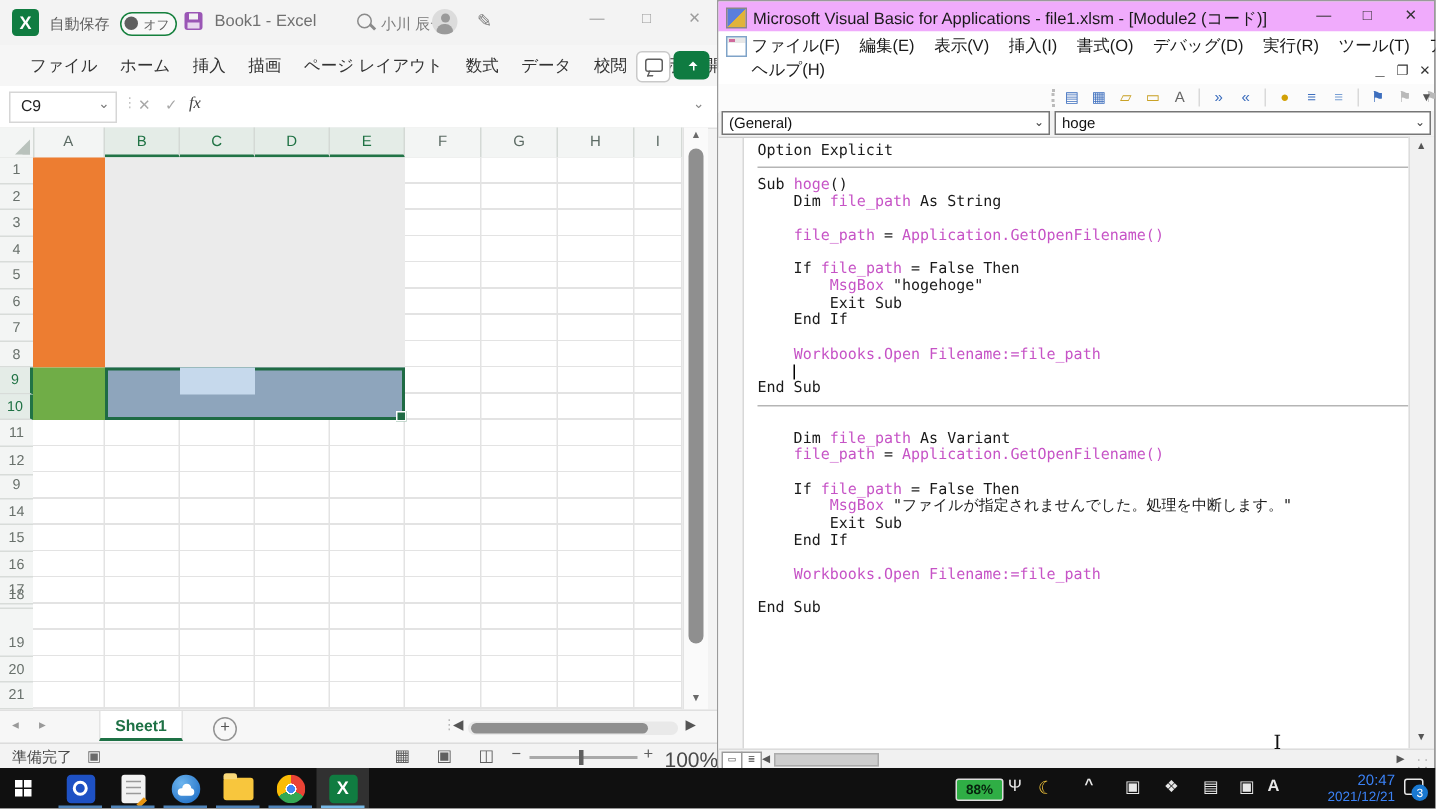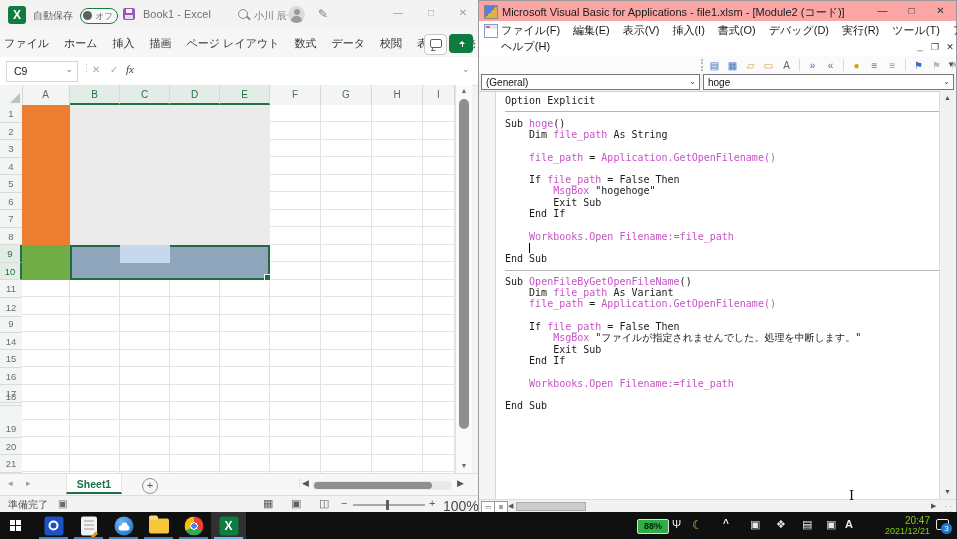--- a/index.html
+++ b/index.html
@@ -24,21 +24,21 @@
   #xl-search i{position:absolute;left:0;top:0;width:8px;height:8px;border:1.5px solid #8a8a8a;border-radius:50%;}
   #xl-search b{position:absolute;left:8px;top:8px;width:5px;height:1.5px;background:#8a8a8a;transform:rotate(45deg);}
   #xl-user{left:254px;top:9px;font-size:10px;color:#7a7a7a;}
   #xl-avatar{left:288px;top:6px;width:17px;height:17px;border-radius:50%;background:#dcdcdc;overflow:hidden;}
   #xl-avatar i{position:absolute;left:5.5px;top:3px;width:6px;height:6px;border-radius:50%;background:#9a9a9a;}
   #xl-avatar b{position:absolute;left:3px;top:10px;width:11px;height:7px;border-radius:5px 5px 0 0;background:#9a9a9a;}
   #xl-pen{left:318px;top:7px;font-size:12px;color:#7a7a7a;}
   .xl-winbtn{top:2px;width:26px;height:22px;text-align:center;line-height:22px;font-size:10px;color:#9c9c9c;}
   
   #xl-ribbon{left:0;top:30px;width:478px;height:27px;background:#f6f6f6;border-bottom:1px solid #e3e3e3;}
-  #ribbon-tab-strip{position:absolute;left:4px;top:0;height:27px;display:flex;gap:15px;align-items:center;justify-content:center;}
+  #ribbon-tab-strip{position:absolute;left:20px;top:0;height:27px;display:flex;gap:15px;align-items:center;justify-content:center;}
   .rtab{font-size:11px;color:#333;white-space:nowrap;}
   #comment-btn{left:424px;top:4px;width:21px;height:19px;background:#fff;border:1px solid #c9c9c9;border-radius:4px;}
   #comment-btn i{position:absolute;left:5px;top:4px;width:10px;height:7px;border:1.2px solid #5f5f5f;border-radius:2px;}
   #comment-btn b{position:absolute;left:7px;top:12px;width:3px;height:3px;border-left:1.2px solid #5f5f5f;border-bottom:1.2px solid #5f5f5f;transform:skewX(-20deg);}
   #share-btn{left:449px;top:4px;width:24px;height:19px;background:#0f7b41;border-radius:4px;}
   #share-btn i{position:absolute;left:10px;top:4px;width:0;height:0;border:3.5px solid transparent;border-bottom-color:#fff;}
   #share-btn b{position:absolute;left:12.5px;top:8px;width:1.5px;height:5px;background:#fff;}
   
   #xl-formula{left:0;top:57px;width:478px;height:28px;background:#fff;border-bottom:1px solid #e1e1e1;}
   #name-box{left:6px;top:4px;width:70px;height:19px;border:1px solid #d6d6d6;background:#fff;}
@@ -81,21 +81,21 @@
   #accessibility-icon{position:absolute;left:58px;top:2px;font-size:10px;color:#6a6a6a;}
   .viewicon{position:absolute;top:1px;font-size:11px;color:#5f5f5f;}
   #zoom-minus{position:absolute;left:341px;top:1px;font-size:11px;color:#5f5f5f;}
   #zoom-track{position:absolute;left:353px;top:8px;width:72px;height:2px;background:#a9a9a9;}
   #zoom-thumb{position:absolute;left:33px;top:-4px;width:3px;height:10px;background:#5f5f5f;}
   #zoom-plus{position:absolute;left:429px;top:1px;font-size:11px;color:#5f5f5f;}
   #zoom-level{position:absolute;left:443px;top:2px;font-size:14px;color:#4a4a4a;}
 
   
   #vb{left:478px;top:0;width:479px;height:512px;background:#fff;border:1px solid #9a9a9a;box-sizing:border-box;}
-  #vb-titlebar{left:0;top:0;width:477px;height:20px;background:#fca5a5;}
+  #vb-titlebar{left:0;top:0;width:477px;height:20px;background:#f0abfc;}
   #vb-appicon{left:5px;top:4px;width:12px;height:12px;background:linear-gradient(135deg,#5a7edc 0 50%,#e0b33a 50% 100%);border:1px solid #888;}
   #vb-title{left:23px;top:4px;font-size:11px;color:#1a1a1a;white-space:nowrap;}
   .vb-winbtn{top:0;width:27px;height:19px;text-align:center;line-height:19px;font-size:10px;color:#333;}
   #vb-menur1{left:0;top:20px;width:477px;height:18px;background:#fff;}
   #vb-module-icon{position:absolute;left:5px;top:3px;width:12px;height:12px;background:linear-gradient(180deg,#e8e8e8 0 30%,#fff 30% 100%);border:1px solid #7fa3c8;}
   #vb-module-icon i{position:absolute;left:1px;top:1px;width:4px;height:2px;background:#d06a9c;}
   #vb-menu-row1{position:absolute;left:22px;top:0;height:18px;display:flex;gap:13px;align-items:center;}
   #vb-menur2{left:0;top:38px;width:477px;height:17px;background:#fff;}
   #vb-menu-row2{position:absolute;left:22px;top:0;height:17px;display:flex;align-items:flex-start;}
   .vbmenu{font-size:11px;color:#1a1a1a;white-space:nowrap;}
@@ -149,21 +149,21 @@
   #icon-folder i{position:absolute;left:0;top:-3px;width:9px;height:4px;background:#fad97a;border-radius:2px 2px 0 0;}
   #icon-chrome{width:19px;height:19px;border-radius:50%;background:
       radial-gradient(circle,#4285F4 0 19%,transparent 20%),
       radial-gradient(circle,#fff 0 27%,transparent 28%),
       conic-gradient(#EA4335 0 120deg,#34A853 120deg 240deg,#FBBC05 240deg 360deg);}
   #icon-excel{width:19px;height:19px;background:#107C41;border-radius:3px;color:#fff;font-weight:bold;font-size:12px;text-align:center;line-height:19px;}
   
   #battery-badge{position:absolute;left:637px;top:7px;width:30px;height:13px;background:#2fae45;border:1px solid #ddd;border-radius:2px;font-size:9px;font-weight:bold;color:#06230d;text-align:center;line-height:13px;}
   .tray{position:absolute;top:6px;font-size:11px;color:#e8e8e8;}
   #tray-sphere{width:11px;height:11px;border-radius:50%;background:radial-gradient(circle at 35% 30%,#7ec3f0,#1565c0);}
-  #clock{position:absolute;left:868px;top:3px;width:62px;text-align:right;color:#84cc16;}
+  #clock{position:absolute;left:868px;top:3px;width:62px;text-align:right;color:#3b82f6;}
   #clock-time{font-size:10px;line-height:11px;}
   #clock-date{font-size:9px;line-height:10px;}
   #notif{position:absolute;left:936px;top:7px;width:13px;height:11px;border:1.5px solid #e8e8e8;border-radius:2px;box-sizing:border-box;}
   #notif-badge{position:absolute;left:4px;top:3px;width:11px;height:11px;border-radius:50%;background:#1979d2;color:#fff;font-size:8px;text-align:center;line-height:11px;}
 </style>
 </head>
 <body>
 
 <div id="screen" class="nosel">
 
@@ -404,21 +404,20 @@
           <div class="cl" style="top: 67.8px;"></div>
           <div class="cl" style="top: 79.1px;"><span class="k" style="color: rgb(26, 26, 26);">    If </span><span class="m" style="color: rgb(198, 83, 198);">file_path</span><span class="k" style="color: rgb(26, 26, 26);"> = False Then</span></div>
           <div class="cl" style="top: 90.4px;"><span class="k" style="color: rgb(26, 26, 26);">        </span><span class="m" style="color: rgb(198, 83, 198);">MsgBox</span><span class="k" style="color: rgb(26, 26, 26);"> "hogehoge"</span></div>
           <div class="cl" style="top: 101.7px;"><span class="k" style="color: rgb(26, 26, 26);">        Exit Sub</span></div>
           <div class="cl" style="top: 113px;"><span class="k" style="color: rgb(26, 26, 26);">    End If</span></div>
           <div class="cl" style="top: 124.3px;"></div>
           <div class="cl" style="top: 135.6px;"><span class="k" style="color: rgb(26, 26, 26);">    </span><span class="m" style="color: rgb(198, 83, 198);">Workbooks.Open Filename:=file_path</span></div>
           <div class="cl" style="top: 146.9px;"><span class="caretbar" style="left: 24px; top: 1px;"></span></div>
           <div class="cl" style="top: 158.2px;"><span class="k" style="color: rgb(26, 26, 26);">End Sub</span></div>
           <div class="cl sep" style="top: 169.5px;"></div>
-          <div class="cl" style="top: 180.8px;"><span class="k" style="color: rgb(26, 26, 26);">Sub </span><span class="m" style="color: rgb(198, 83, 198);">OpenFileByGetOpenFileName</span><span class="k" style="color: rgb(26, 26, 26);">()</span></div>
           <div class="cl" style="top: 192.1px;"><span class="k" style="color: rgb(26, 26, 26);">    Dim </span><span class="m" style="color: rgb(198, 83, 198);">file_path</span><span class="k" style="color: rgb(26, 26, 26);"> As Variant</span></div>
           <div class="cl" style="top: 203.4px;"><span class="k" style="color: rgb(26, 26, 26);">    </span><span class="m" style="color: rgb(198, 83, 198);">file_path</span><span class="k" style="color: rgb(26, 26, 26);"> = </span><span class="m" style="color: rgb(198, 83, 198);">Application.GetOpenFilename()</span></div>
           <div class="cl" style="top: 214.7px;"></div>
           <div class="cl" style="top: 226px;"><span class="k" style="color: rgb(26, 26, 26);">    If </span><span class="m" style="color: rgb(198, 83, 198);">file_path</span><span class="k" style="color: rgb(26, 26, 26);"> = False Then</span></div>
           <div class="cl" style="top: 237.3px;"><span class="k" style="color: rgb(26, 26, 26);">        </span><span class="m" style="color: rgb(198, 83, 198);">MsgBox</span><span class="k" style="color: rgb(26, 26, 26);"> "ファイルが指定されませんでした。処理を中断します。"</span></div>
           <div class="cl" style="top: 248.6px;"><span class="k" style="color: rgb(26, 26, 26);">        Exit Sub</span></div>
           <div class="cl" style="top: 259.9px;"><span class="k" style="color: rgb(26, 26, 26);">    End If</span></div>
           <div class="cl" style="top: 271.2px;"></div>
           <div class="cl" style="top: 282.5px;"><span class="k" style="color: rgb(26, 26, 26);">    </span><span class="m" style="color: rgb(198, 83, 198);">Workbooks.Open Filename:=file_path</span></div>
           <div class="cl" style="top: 293.8px;"></div>

